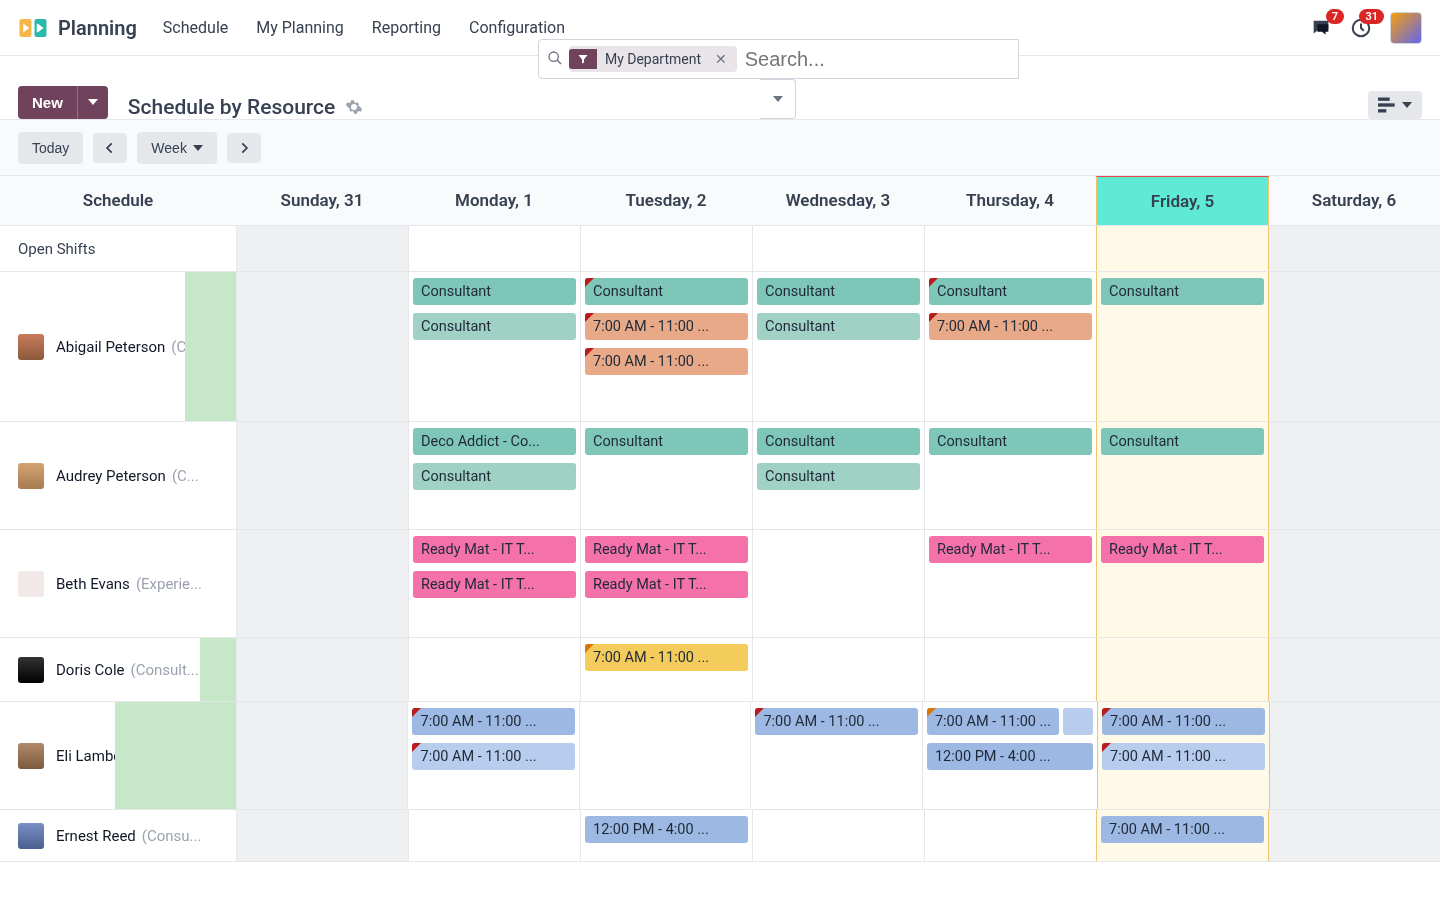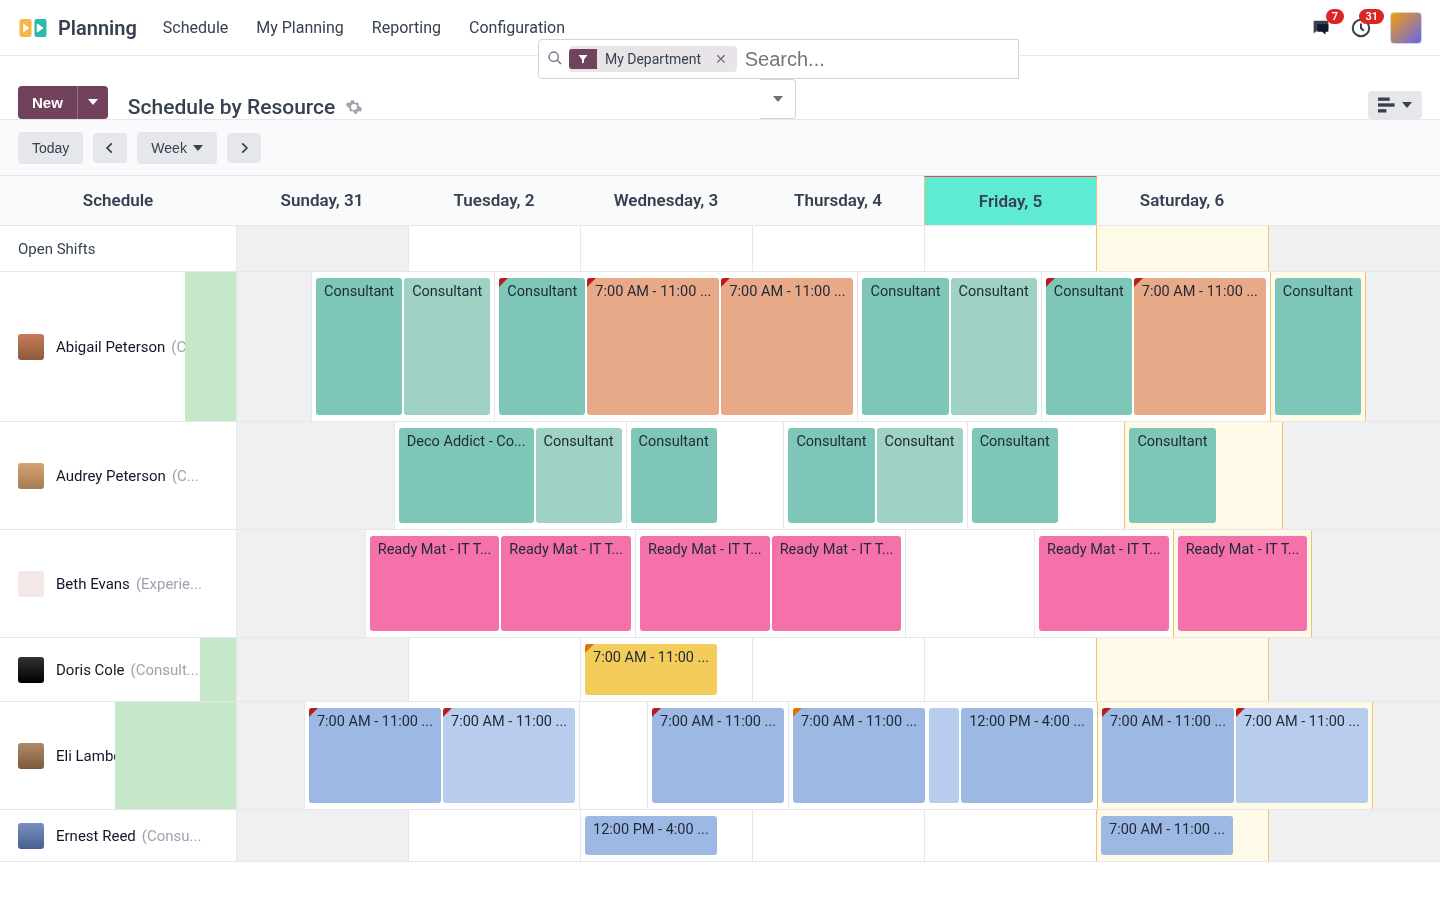--- a/index.html
+++ b/index.html
@@ -46,21 +46,21 @@
   .headerrow .hcell:first-child { text-align:center; }
   
   .row { display:grid; grid-template-columns: 236px repeat(7, 1fr); border-bottom:1px solid #e5e7eb; min-height:46px; position:relative; }
   .row.openshifts .labelcell { display:flex; align-items:center; padding-left:18px; font-size:15px; color:#374151; }
   
   .labelcell { display:flex; align-items:center; padding:6px 6px 6px 18px; font-size:15px; color:#111827; background:#fff; position:relative; overflow:hidden; white-space:nowrap; }
   .labelcell .uavatar { width:26px; height:26px; border-radius:3px; margin-right:12px; background:#d1d5db; flex-shrink:0; background-size:cover; }
   .labelcell .role { color:#9ca3af; margin-left:6px; }
   .greenstrip { position:absolute; top:0; bottom:0; background:#c6e7c8; }
   
-  .daycell { border-left:1px solid #e5e7eb; padding:6px 4px; display:flex; flex-direction:row; gap:2px; min-height:100%; position:relative; }
+  .daycell { border-left:1px solid #e5e7eb; padding:6px 4px; display:flex; flex-direction:column; gap:8px; min-height:100%; position:relative; }
   .daycell.weekend { background:#eef0f2; }
   .daycell.today { background:#fff9e8; border-left:1px solid #f0c36d; border-right:1px solid #f0c36d; margin-right:-1px; z-index:1; }
   .headerrow .hcell.today-h { background:#5eead4; border-left:1px solid #f0c36d; border-right:1px solid #f0c36d; border-top:1px solid #ef4444; margin-right:-1px; z-index:1; }
   
   .event { border-radius:3px; padding:5px 8px; font-size:14.5px; color:#1f2937; white-space:nowrap; overflow:hidden; text-overflow:ellipsis; position:relative; cursor:pointer; }
   .event.teal { background:#7ec7b8; }
   .event.teal-muted { background:#9fd1c5; }
   .event.salmon { background:#e8a989; }
   .event.pink { background:#f472a9; }
   .event.yellow { background:#f3cc5b; }
@@ -187,20 +187,21 @@
     <svg width="14" height="14" viewBox="0 0 24 24" fill="none" stroke="#374151" stroke-width="3">
         <polyline points="9,4 17,12 9,20"></polyline>
       </svg>
   </button>
 </div>
 
 <div class="grid">
   <div class="headerrow">
     <div class="hcell">Schedule</div>
     <div class="hcell">Sunday, 31</div>
+    <div class="hcell">Monday, 1</div>
     <div class="hcell">Tuesday, 2</div>
     <div class="hcell">Wednesday, 3</div>
     <div class="hcell">Thursday, 4</div>
     <div class="hcell today-h">Friday, 5</div>
     <div class="hcell">Saturday, 6</div>
   </div>
 
   <div class="row openshifts">
     <div class="labelcell">Open Shifts</div>
     <div class="daycell weekend"></div>

